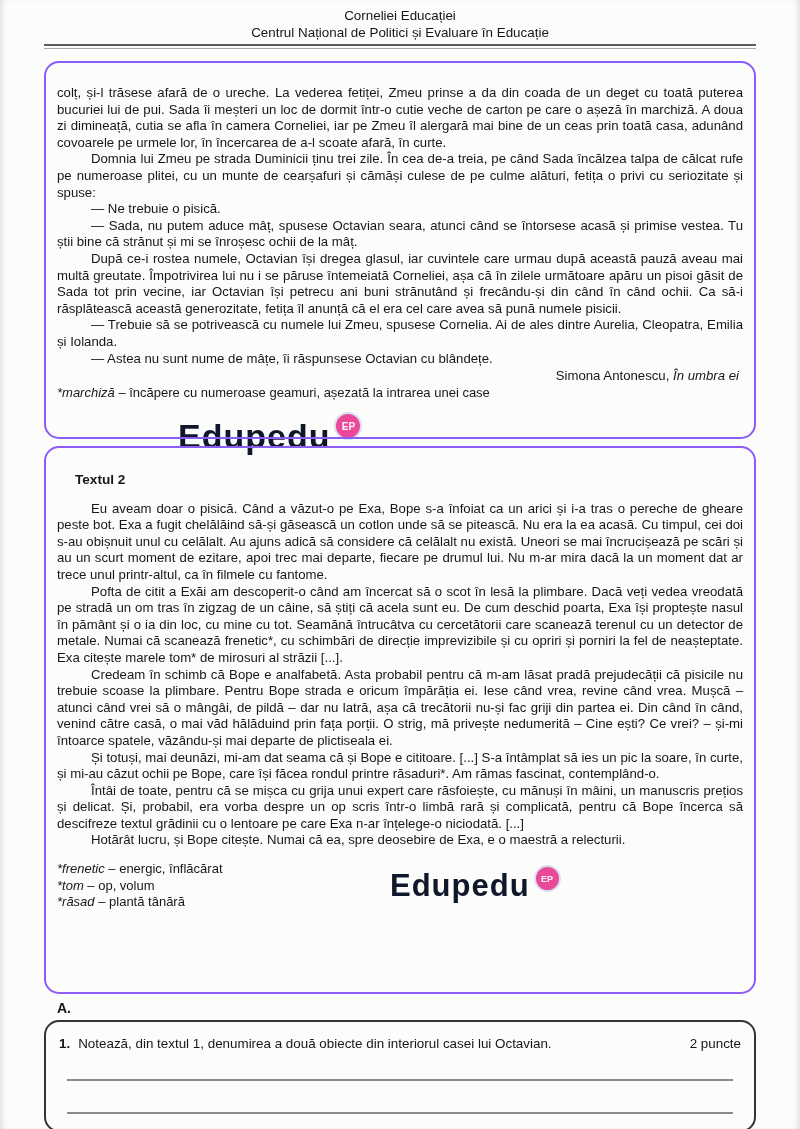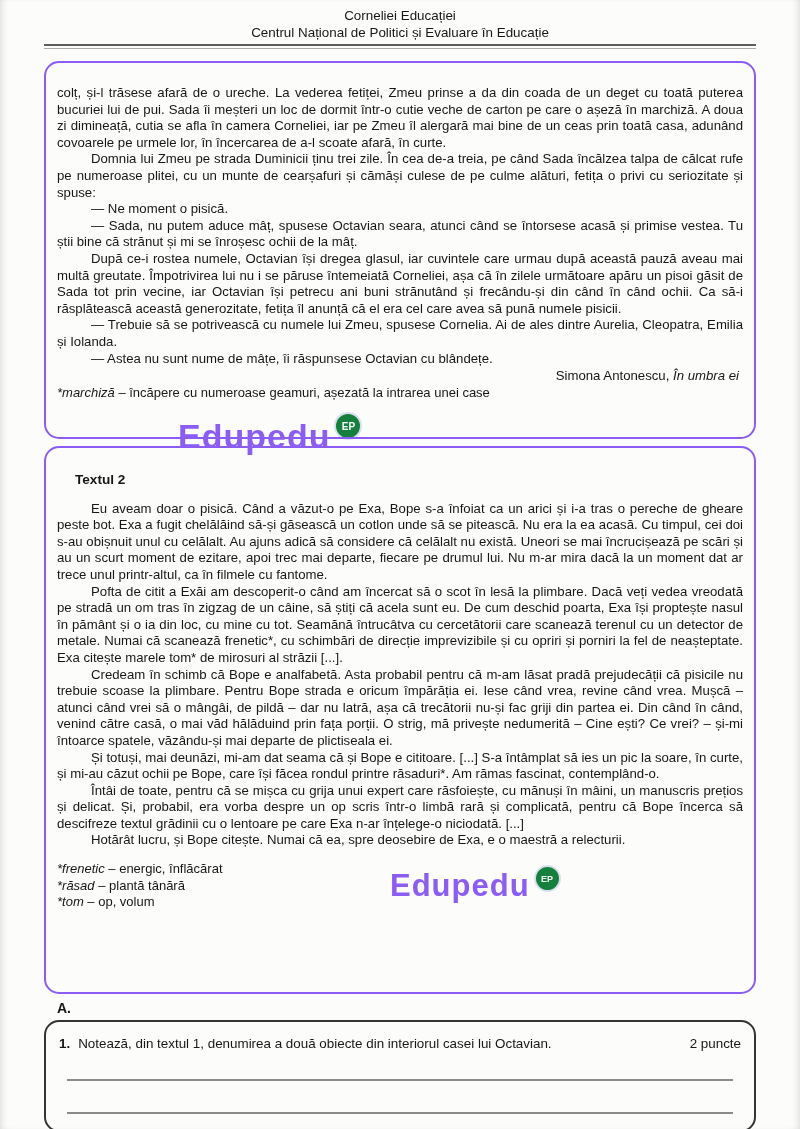--- a/index.html
+++ b/index.html
@@ -39,24 +39,24 @@
   .qpoints{font-weight:normal;white-space:nowrap;margin-left:6px;}
   .answer-line{height:0;border-bottom:2px solid #8b8b8b;margin:0 8px;}
   .al1{margin-top:27px;}
   .al2{margin-top:31px;}
   
   .footer-rule{margin-top:6px;}
   .footer-row{display:flex;justify-content:space-between;margin:3px 44px 0 44px;font-size:13.4px;}
   .page-num{text-align:center;font-size:13.4px;margin-top:7px;}
   
   .watermark{position:absolute;z-index:1;display:flex;align-items:flex-start;pointer-events:none;}
-  .wm-text{font-weight:bold;color:#8b5cf6;letter-spacing:1px;}
+  .wm-text{font-weight:bold;color:#0f172a;letter-spacing:1px;}
   .wm-badge{
     display:inline-flex;align-items:center;justify-content:center;
-    border-radius:50%;background:#15803d;border:2px solid #dadfef;color:#f6f7fc;
+    border-radius:50%;background:#ec4899;border:2px solid #dadfef;color:#f6f7fc;
     font-weight:bold;
   }
   .wm1{left:178px;top:418px;}
   .wm1 .wm-text{font-size:34px;line-height:36px;}
   .wm1 .wm-badge{width:24px;height:24px;font-size:10px;margin:-6px 0 0 4px;}
   .wm2{left:390px;top:869px;}
   .wm2 .wm-text{font-size:31px;line-height:34px;}
   .wm2 .wm-badge{width:23px;height:23px;font-size:9px;margin:-4px 0 0 4px;}
 </style>
 </head>
@@ -77,21 +77,21 @@
     <div>Corneliei Educației</div>
     <div>Centrul Național de Politici și Evaluare în Educație</div>
   </div>
   <div class="rule"></div>
 
   <div class="tbox box1">
     <div>
 
     <p>colț, și-l trăsese afară de o ureche. La vederea fetiței, Zmeu prinse a da din coada de un deget cu toată puterea bucuriei lui de pui. Sada îi meșteri un loc de dormit într-o cutie veche de carton pe care o așeză în marchiză. A doua zi dimineață, cutia se afla în camera Corneliei, iar pe Zmeu îl alergară mai bine de un ceas prin toată casa, adunând covoarele pe urmele lor, în încercarea de a-l scoate afară, în curte.</p>
         <p class="indent">Domnia lui Zmeu pe strada Duminicii ținu trei zile. În cea de-a treia, pe când Sada încălzea talpa de călcat rufe pe numeroase plitei, cu un munte de cearșafuri și cămăși culese de pe culme alături, fetița o privi cu seriozitate și spuse:</p>
-        <p class="indent">— Ne moment o pisică.</p>
+        <p class="indent">— Ne trebuie o pisică.</p>
         <p class="indent">— Sada, nu putem aduce mâț, spusese Octavian seara, atunci când se întorsese acasă și primise vestea. Tu știi bine că strănut și mi se înroșesc ochii de la mâț.</p>
         <p class="indent">După ce-i rostea numele, Octavian își dregea glasul, iar cuvintele care urmau după această pauză aveau mai multă greutate. Împotrivirea lui nu i se păruse întemeiată Corneliei, așa că în zilele următoare apăru un pisoi găsit de Sada tot prin vecine, iar Octavian își petrecu ani buni strănutând și frecându-și din când în când ochii. Ca să-i răsplătească această generozitate, fetița îl anunță că el era cel care avea să pună numele pisicii.</p>
         <p class="indent">— Trebuie să se potrivească cu numele lui Zmeu, spusese Cornelia. Ai de ales dintre Aurelia, Cleopatra, Emilia și Iolanda.</p>
         <p class="indent">— Astea nu sunt nume de mâțe, îi răspunsese Octavian cu blândețe.</p>
       </div>
     <div class="attribution"><span>Simona Antonescu, </span><i>În umbra ei</i></div>
     <div>
 
     <div class="footnote"><i>*marchiză</i><span> – încăpere cu numeroase geamuri, așezată la intrarea unei case</span></div>
       </div>
@@ -104,22 +104,22 @@
         <p class="indent">Eu aveam doar o pisică. Când a văzut-o pe Exa, Bope s-a înfoiat ca un arici și i-a tras o pereche de gheare peste bot. Exa a fugit chelălăind să-și găsească un cotlon unde să se pitească. Nu era la ea acasă. Cu timpul, cei doi s-au obișnuit unul cu celălalt. Au ajuns adică să considere că celălalt nu există. Uneori se mai încrucișează pe scări și au un scurt moment de ezitare, apoi trec mai departe, fiecare pe drumul lui. Nu m-ar mira dacă la un moment dat ar trece unul printr-altul, ca în filmele cu fantome.</p>
         <p class="indent">Pofta de citit a Exăi am descoperit-o când am încercat să o scot în lesă la plimbare. Dacă veți vedea vreodată pe stradă un om tras în zigzag de un câine, să știți că acela sunt eu. De cum deschid poarta, Exa își proptește nasul în pământ și o ia din loc, cu mine cu tot. Seamănă întrucâtva cu cercetătorii care scanează terenul cu un detector de metale. Numai că scanează frenetic*, cu schimbări de direcție imprevizibile și cu opriri și porniri la fel de neașteptate. Exa citește marele tom* de mirosuri al străzii [...].</p>
         <p class="indent">Credeam în schimb că Bope e analfabetă. Asta probabil pentru că m-am lăsat pradă prejudecății că pisicile nu trebuie scoase la plimbare. Pentru Bope strada e oricum împărăția ei. Iese când vrea, revine când vrea. Mușcă – atunci când vrei să o mângâi, de pildă – dar nu latră, așa că trecătorii nu-și fac griji din partea ei. Din când în când, venind către casă, o mai văd hălăduind prin fața porții. O strig, mă privește nedumerită – Cine ești? Ce vrei? – și-mi întoarce spatele, văzându-și mai departe de plictiseala ei.</p>
         <p class="indent">Și totuși, mai deunăzi, mi-am dat seama că și Bope e cititoare. [...] S-a întâmplat să ies un pic la soare, în curte, și mi-au căzut ochii pe Bope, care își făcea rondul printre răsaduri*. Am rămas fascinat, contemplând-o.</p>
         <p class="indent">Întâi de toate, pentru că se mișca cu grija unui expert care răsfoiește, cu mănuși în mâini, un manuscris prețios și delicat. Și, probabil, era vorba despre un op scris într-o limbă rară și complicată, pentru că Bope încerca să descifreze textul grădinii cu o lentoare pe care Exa n-ar înțelege-o niciodată. [...]</p>
         <p class="indent">Hotărât lucru, și Bope citește. Numai că ea, spre deosebire de Exa, e o maestră a relecturii.</p>
       </div>
     <div class="fnblock">
 
     <div class="footnote"><i>*frenetic</i><span> – energic, înflăcărat</span></div>
+        <div class="footnote"><i>*tom</i><span> – op, volum</span></div>
         <div class="footnote"><i>*răsad</i><span> – plantă tânără</span></div>
-        <div class="footnote"><i>*tom</i><span> – op, volum</span></div>
       </div>
   </div>
 
   <div class="section-label">A.</div>
 
   <div class="qbox">
     <div class="qrow">
       <span class="qnum">1.</span>
       <span class="qtext">Notează, din textul 1, denumirea a două obiecte din interiorul casei lui Octavian.</span>
       <span class="qpoints">2 puncte</span>

